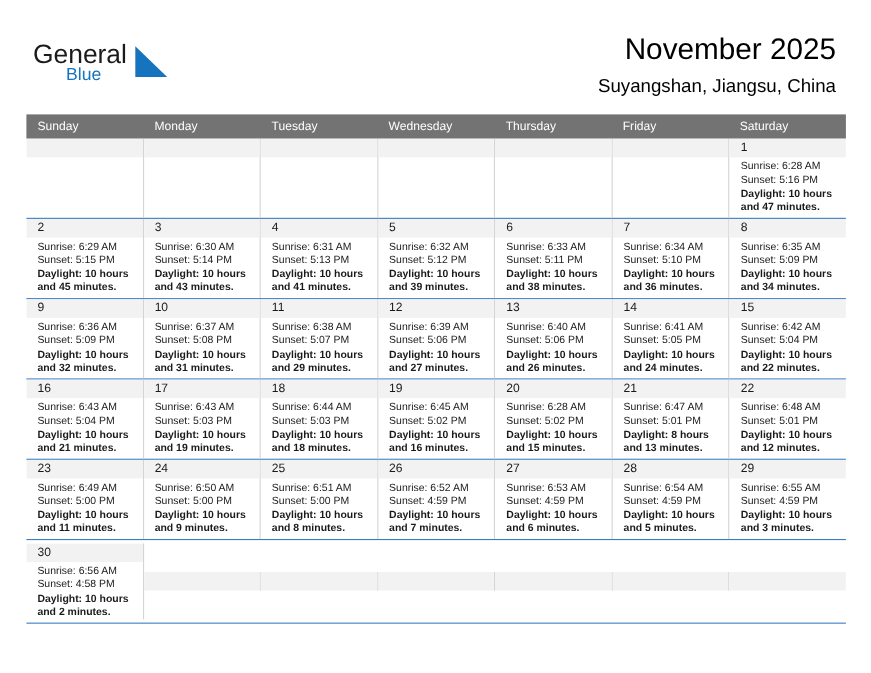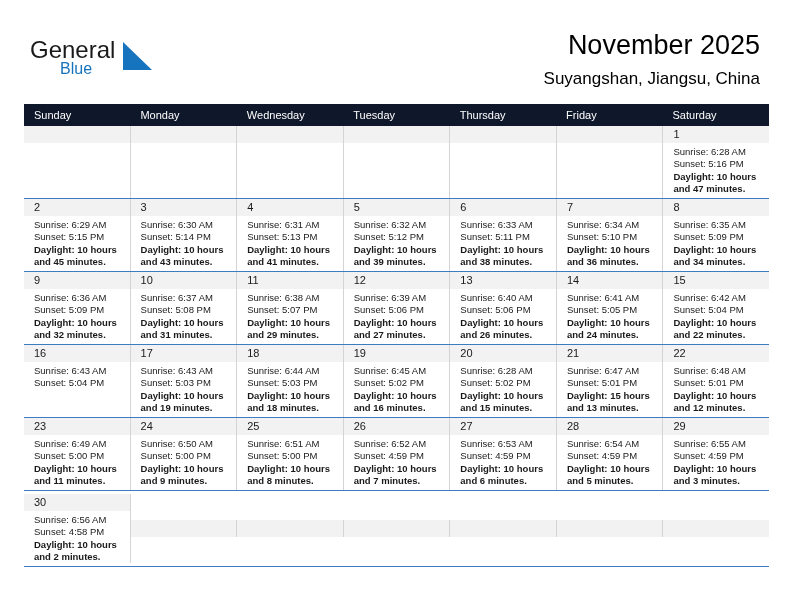--- a/index.html
+++ b/index.html
@@ -89,21 +89,21 @@
   
   .calendar {
     position: absolute;
     left: 24px;
     top: 104px;
     width: 745px;
   }
 
   .dow-row {
     display: flex;
-    background: #0f172a;
+    background: #737373;
     height: 22px;
   }
   .dow-cell {
     flex: 1 1 0;
     color: #ffffff;
     font-size: 11px;
     line-height: 22px;
     padding-left: 10px;
     box-sizing: border-box;
     white-space: nowrap;
@@ -179,22 +179,22 @@
       <div class="cal-title">November 2025</div>
       <div class="cal-subtitle">Suyangshan, Jiangsu, China</div>
     </div>
 
   </div>
 
   <div class="calendar">
     <div class="dow-row" id="dow-row">
         <div class="dow-cell">Sunday</div>
         <div class="dow-cell">Monday</div>
+        <div class="dow-cell">Tuesday</div>
         <div class="dow-cell">Wednesday</div>
-        <div class="dow-cell">Tuesday</div>
         <div class="dow-cell">Thursday</div>
         <div class="dow-cell">Friday</div>
         <div class="dow-cell">Saturday</div>
       </div>
     <div id="weeks-container">
         <div class="week-row">
           <div class="day-cell empty">
             <div class="day-number"></div>
           </div>
           <div class="day-cell empty">
@@ -336,20 +336,21 @@
               <div class="daylight">Daylight: 10 hours and 22 minutes.</div>
             </div>
           </div>
         </div>
         <div class="week-row">
           <div class="day-cell">
             <div class="day-number">16</div>
             <div class="day-info">
               <div>Sunrise: 6:43 AM</div>
               <div>Sunset: 5:04 PM</div>
+              <div class="daylight">Daylight: 10 hours and 21 minutes.</div>
             </div>
           </div>
           <div class="day-cell">
             <div class="day-number">17</div>
             <div class="day-info">
               <div>Sunrise: 6:43 AM</div>
               <div>Sunset: 5:03 PM</div>
               <div class="daylight">Daylight: 10 hours and 19 minutes.</div>
             </div>
           </div>
@@ -375,21 +376,21 @@
               <div>Sunrise: 6:28 AM</div>
               <div>Sunset: 5:02 PM</div>
               <div class="daylight">Daylight: 10 hours and 15 minutes.</div>
             </div>
           </div>
           <div class="day-cell">
             <div class="day-number">21</div>
             <div class="day-info">
               <div>Sunrise: 6:47 AM</div>
               <div>Sunset: 5:01 PM</div>
-              <div class="daylight">Daylight: 15 hours and 13 minutes.</div>
+              <div class="daylight">Daylight: 8 hours and 13 minutes.</div>
             </div>
           </div>
           <div class="day-cell">
             <div class="day-number">22</div>
             <div class="day-info">
               <div>Sunrise: 6:48 AM</div>
               <div>Sunset: 5:01 PM</div>
               <div class="daylight">Daylight: 10 hours and 12 minutes.</div>
             </div>
           </div>

